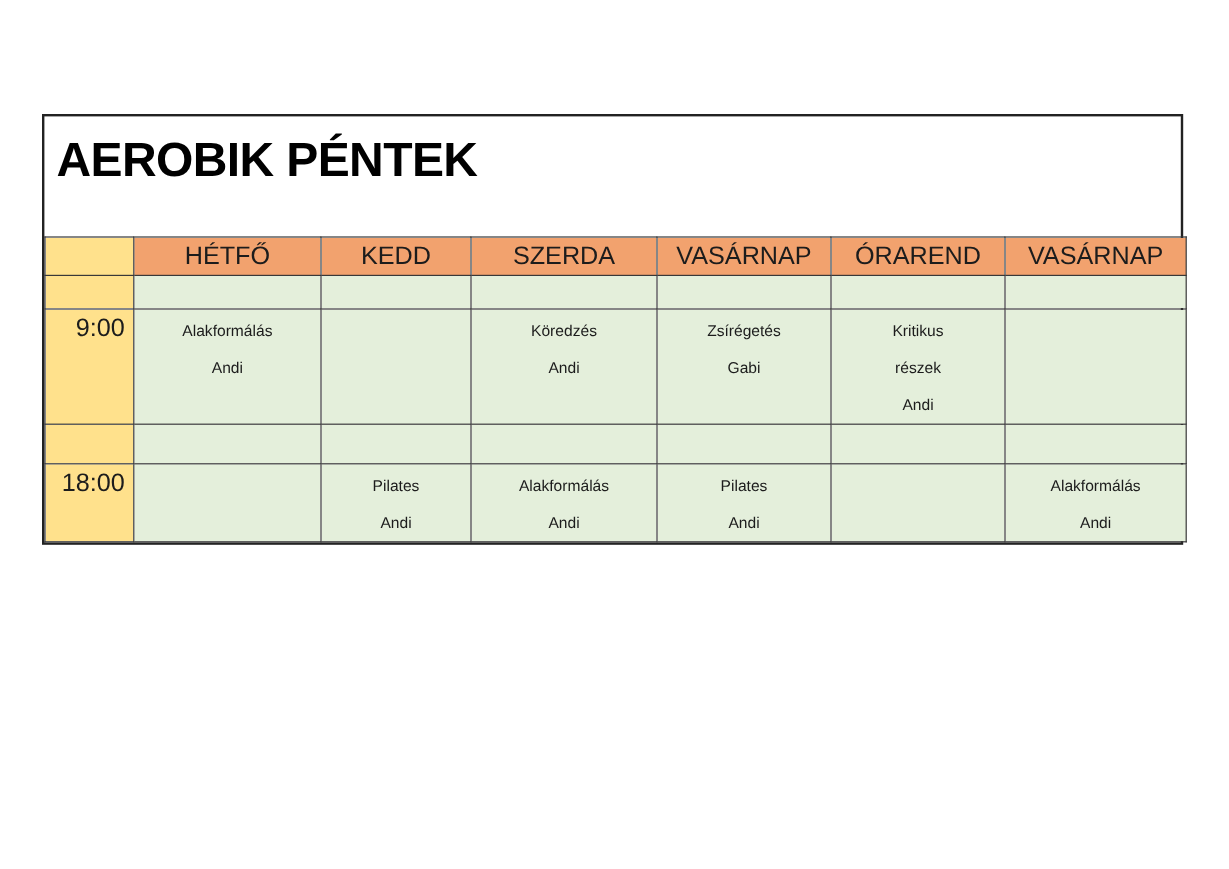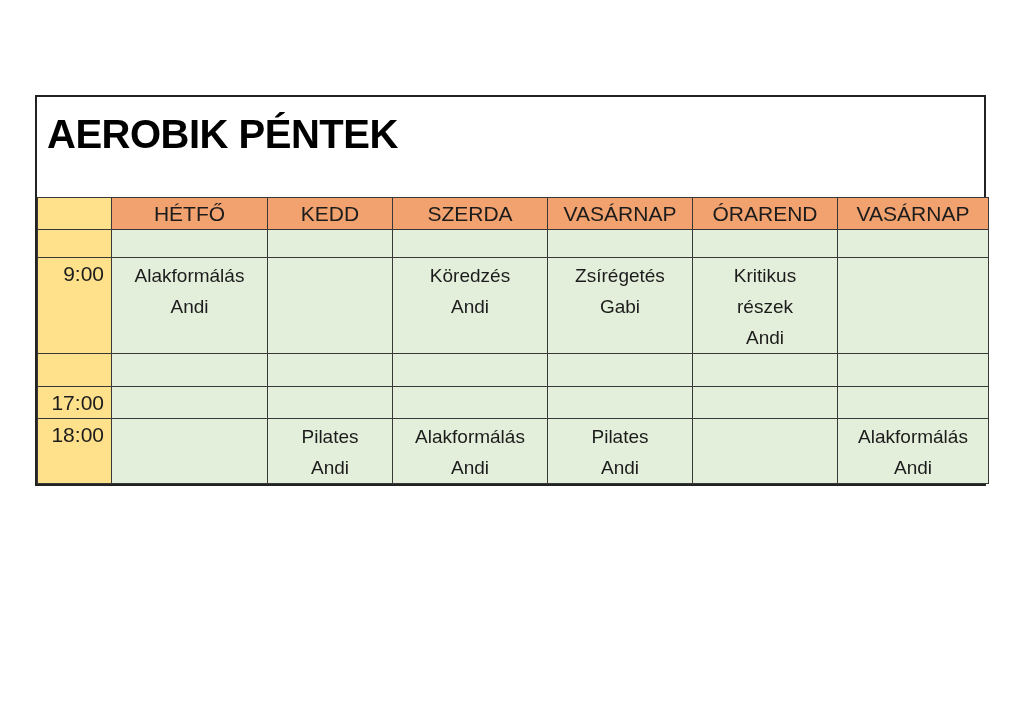--- a/index.html
+++ b/index.html
@@ -29,21 +29,21 @@
     height:31px;background:var(--header-bg,#F2A26E);
     font-size:21px;font-weight:normal;color:#1c1c1c;text-align:center;padding:0;
   }
   thead th.corner{background:var(--time-bg,#FFE18C);}
   td.time{
     background:var(--time-bg,#FFE18C);text-align:right;vertical-align:top;
     padding:1px 7px 0 0;font-size:21px;line-height:30px;
   }
   td.cls{
     background:var(--cell-bg,#E4EFDB);text-align:center;vertical-align:top;
-    padding:2px 2px 0 2px;font-size:19px;line-height:31px;white-space:pre-line;
+    padding:2px 2px 0 2px;font-size:13px;line-height:31px;white-space:pre-line;
   }
   tbody tr:nth-child(1){height:28px;}
   tbody tr:nth-child(2){height:94px;padding-left:25px;}
   tbody tr:nth-child(3){height:33px;}
   tbody tr:nth-child(4){height:31px;}
   tbody tr:nth-child(5){height:64px;border-radius:20px;}
   tbody tr:nth-child(6){height:93px;}
   col.c-time{width:74px;}
   col.c-1{width:156px;}
   col.c-2{width:125px;}
@@ -108,29 +108,20 @@
         <tr>
           <td class="time"></td>
           <td class="cls"></td>
           <td class="cls"></td>
           <td class="cls"></td>
           <td class="cls"></td>
           <td class="cls"></td>
           <td class="cls"></td>
         </tr>
         <tr>
-          <td class="time">17:00</td>
-          <td class="cls"></td>
-          <td class="cls"></td>
-          <td class="cls"></td>
-          <td class="cls"></td>
-          <td class="cls"></td>
-          <td class="cls"></td>
-        </tr>
-        <tr>
           <td class="time">18:00</td>
           <td class="cls"></td>
           <td class="cls">Pilates
 Andi</td>
           <td class="cls">Alakformálás
 Andi</td>
           <td class="cls">Pilates
 Andi</td>
           <td class="cls"></td>
           <td class="cls">Alakformálás

